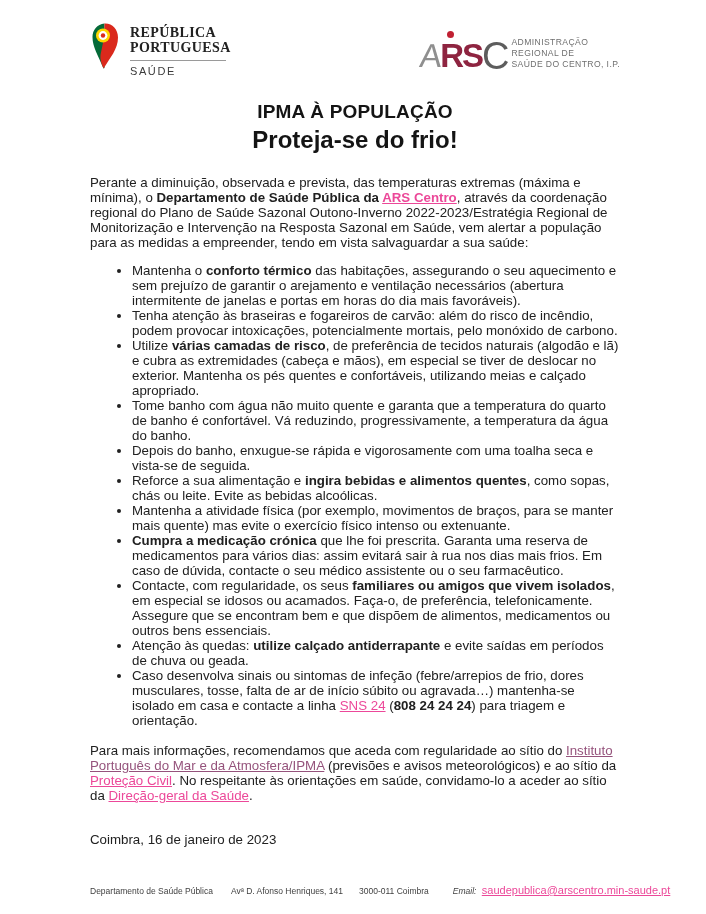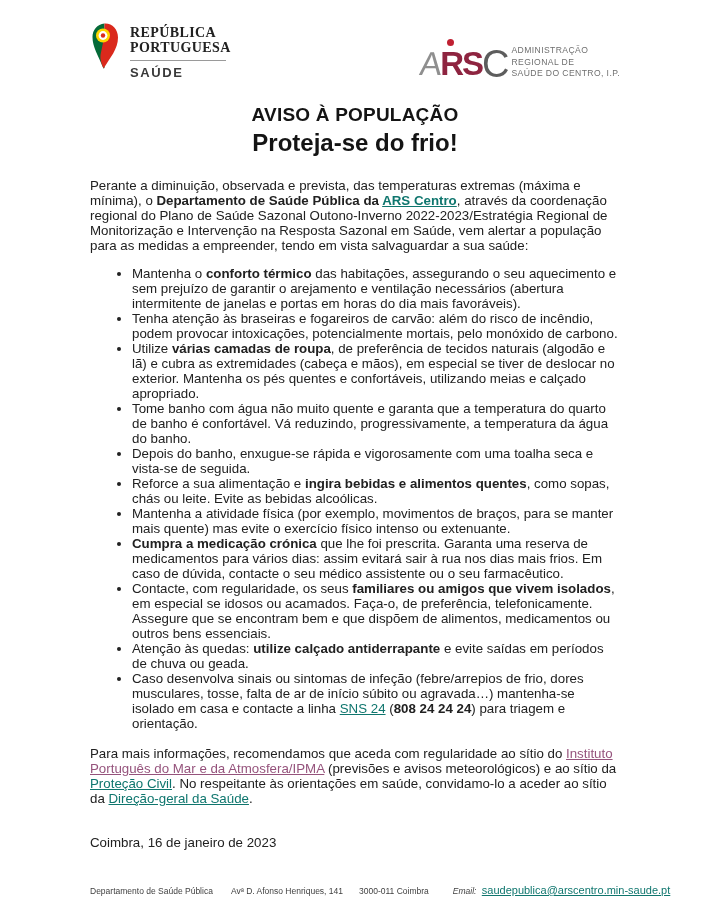--- a/index.html
+++ b/index.html
@@ -5,26 +5,26 @@
   html, body { margin: 0; padding: 0; background: #ffffff; }
   body {
     width: 706px; height: 914px; position: relative; overflow: hidden;
     font-family: "Liberation Sans", sans-serif;
     color: #212121;
     margin: 0 auto;
   }
   .page { position: absolute; inset: 0; padding: 22px 86px 0 90px; box-sizing: border-box; }
 
   
-  .header { display: flex; justify-content: space-between; align-items: flex-end; }
+  .header { display: flex; justify-content: space-between; align-items: center; }
   .gov-logo { display: flex; align-items: flex-start; gap: 10px; }
   .gov-text { padding-top: 4px; }
   .gov-line { font-family: "Liberation Serif", serif; font-weight: 700; font-size: 14px; line-height: 1.04; letter-spacing: 0.4px; color: #222; }
   .gov-rule { border-top: 1px solid #9a9a9a; width: 96px; margin: 5px 0 4px 0; }
-  .gov-sub { font-size: 13px; letter-spacing: 1.6px; color: #3a3a3a; font-weight: 700; }
+  .gov-sub { font-size: 11px; letter-spacing: 1.6px; color: #3a3a3a; font-weight: 400; }
 
   .arsc-logo { display: flex; align-items: center; gap: 4px; margin-top: 6px; }
   .arsc-letters { display: flex; align-items: flex-end; font-weight: 700; font-size: 33px; line-height: 1; letter-spacing: -2px; }
   .arsc-a { color: #8f8f8f; font-weight: 400; transform: skewX(-6deg); }
   .arsc-r { color: #8e2440; position: relative; }
   .arsc-r::before { content: ""; position: absolute; top: -8px; left: 7px; width: 7px; height: 7px; border-radius: 50%; background: #c02032; }
   .arsc-s { color: #8e2440; }
   .arsc-c { color: #5d5d5d; font-weight: 400; font-size: 38px; transform: translateY(3px); }
   .arsc-text { font-size: 8.6px; line-height: 1.3; color: #6f6f6f; letter-spacing: 0.4px; padding-top: 2px; }
 
@@ -39,21 +39,21 @@
   
   .bodytext { font-size: 13.3px; line-height: 15px; }
   .intro { margin: 21px 0 0 0; }
   ul.recs { margin: 13px 0 14px 0; padding-left: 42px; }
   ul.recs li { margin: 0; }
   .closing { margin: 15px 0 0 0; }
   .dateline { margin: 29px 0 0 0; font-size: 13.3px; }
 
   .bold { font-weight: 700; }
   .link { text-decoration: underline; cursor: pointer; }
-  .link-blue { color: #0f766e; }
+  .link-blue { color: #ec4899; }
   .link-purple { color: #95537C; }
 
   
   .footer { position: absolute; left: 90px; right: 33px; bottom: 18px;
             font-size: 8.5px; color: #3f3f3f; white-space: nowrap;
             display: flex; align-items: baseline; }
   .footer .sep-lg { margin-left: 18px; }
   .footer .sep-md { margin-left: 16px; }
   .footer .sep-xl { margin-left: 24px; }
   .footer em { font-style: italic; margin-right: 3px; }
@@ -92,30 +92,30 @@
       <div class="arsc-text">
         <div>ADMINISTRAÇÃO</div>
         <div>REGIONAL DE</div>
         <div>SAÚDE DO CENTRO, I.P.</div>
       </div>
     </div>
 
   </header>
 
   <div class="title-block">
-    <h1 class="title-1">AVISO À POPULAÇÃO</h1>
+    <h1 class="title-1">IPMA À POPULAÇÃO</h1>
     <h2 class="title-2">Proteja-se do frio!</h2>
   </div>
 
   <p class="bodytext intro"><span>Perante a diminuição, observada e prevista, das temperaturas extremas (máxima e mínima), o </span><span class="bold">Departamento de Saúde Pública da </span><a href="#" class="link link-blue bold">ARS Centro</a><span>, através da coordenação regional do Plano de Saúde Sazonal Outono-Inverno 2022-2023/Estratégia Regional de Monitorização e Intervenção na Resposta Sazonal em Saúde, vem alertar a população para as medidas a empreender, tendo em vista salvaguardar a sua saúde:</span></p>
 
   <ul class="bodytext recs">
       <li><span>Mantenha o </span><span class="bold">conforto térmico</span><span> das habitações, assegurando o seu aquecimento e sem prejuízo de garantir o arejamento e ventilação necessários (abertura intermitente de janelas e portas em horas do dia mais favoráveis).</span></li>
       <li><span>Tenha atenção às braseiras e fogareiros de carvão: além do risco de incêndio, podem provocar intoxicações, potencialmente mortais, pelo monóxido de carbono.</span></li>
-      <li><span>Utilize </span><span class="bold">várias camadas de roupa</span><span>, de preferência de tecidos naturais (algodão e lã) e cubra as extremidades (cabeça e mãos), em especial se tiver de deslocar no exterior. Mantenha os pés quentes e confortáveis, utilizando meias e calçado apropriado.</span></li>
+      <li><span>Utilize </span><span class="bold">várias camadas de risco</span><span>, de preferência de tecidos naturais (algodão e lã) e cubra as extremidades (cabeça e mãos), em especial se tiver de deslocar no exterior. Mantenha os pés quentes e confortáveis, utilizando meias e calçado apropriado.</span></li>
       <li><span>Tome banho com água não muito quente e garanta que a temperatura do quarto de banho é confortável. Vá reduzindo, progressivamente, a temperatura da água do banho.</span></li>
       <li><span>Depois do banho, enxugue-se rápida e vigorosamente com uma toalha seca e vista-se de seguida.</span></li>
       <li><span>Reforce a sua alimentação e </span><span class="bold">ingira bebidas e alimentos quentes</span><span>, como sopas, chás ou leite. Evite as bebidas alcoólicas.</span></li>
       <li><span>Mantenha a atividade física (por exemplo, movimentos de braços, para se manter mais quente) mas evite o exercício físico intenso ou extenuante.</span></li>
       <li><span class="bold">Cumpra a medicação crónica</span><span> que lhe foi prescrita. Garanta uma reserva de medicamentos para vários dias: assim evitará sair à rua nos dias mais frios. Em caso de dúvida, contacte o seu médico assistente ou o seu farmacêutico.</span></li>
       <li><span>Contacte, com regularidade, os seus </span><span class="bold">familiares ou amigos que vivem isolados</span><span>, em especial se idosos ou acamados. Faça-o, de preferência, telefonicamente. Assegure que se encontram bem e que dispõem de alimentos, medicamentos ou outros bens essenciais.</span></li>
       <li><span>Atenção às quedas: </span><span class="bold">utilize calçado antiderrapante</span><span> e evite saídas em períodos de chuva ou geada.</span></li>
       <li><span>Caso desenvolva sinais ou sintomas de infeção (febre/arrepios de frio, dores musculares, tosse, falta de ar de início súbito ou agravada…) mantenha-se isolado em casa e contacte a linha </span><a href="#" class="link link-blue">SNS 24</a><span> (</span><span class="bold">808 24 24 24</span><span>) para triagem e orientação.</span></li>
     </ul>
 

